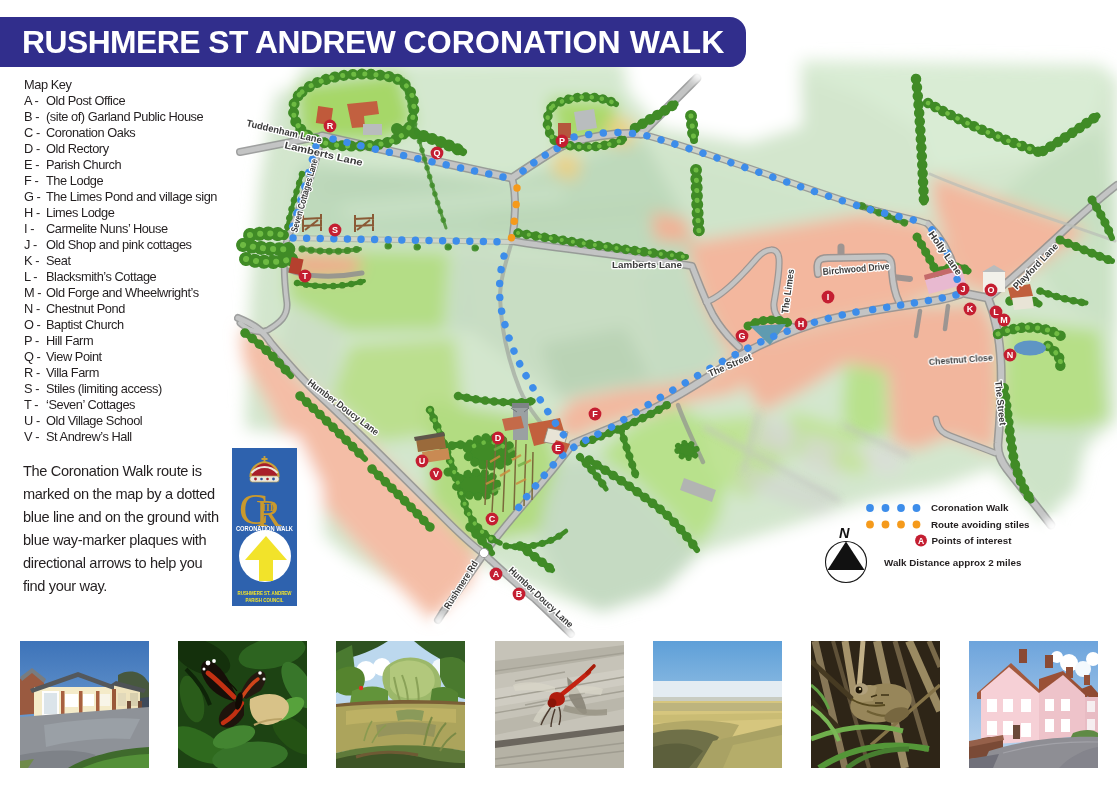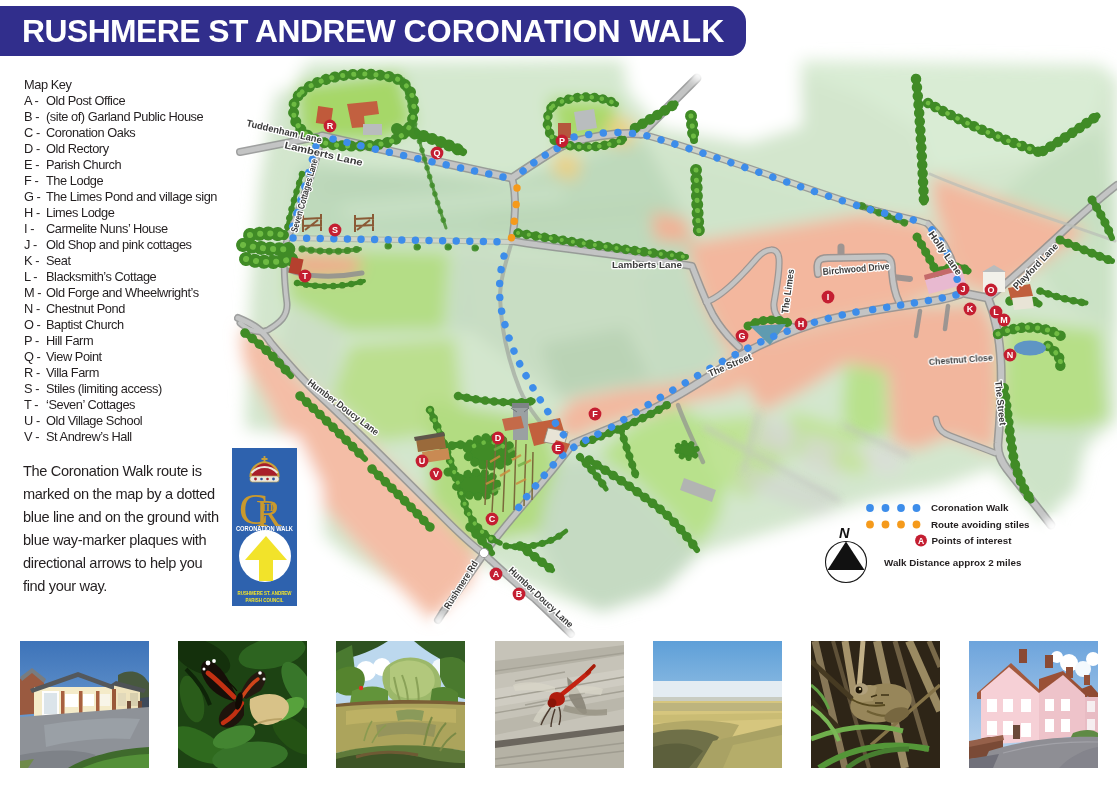--- a/index.html
+++ b/index.html
@@ -1,18 +1,18 @@
 <!DOCTYPE html>
 <html><head>
 <meta charset="utf-8">
 <style>
   html,body{margin:0;padding:0;background:#fff;}
   #page{position:relative;width:1117px;height:788px;background:#fff;overflow:hidden;
         font-family:"Liberation Sans",sans-serif;}
-  #banner{position:absolute;z-index:6;left:0;top:6px;width:746px;height:50px;background:#312e8c;
+  #banner{position:absolute;z-index:6;left:0;top:17px;width:746px;height:50px;background:#312e8c;
           border-radius:0 16px 16px 0;color:#fff;line-height:50px;white-space:nowrap;}
   #banner .t1{font-weight:700;font-size:31.8px;letter-spacing:-0.5px;margin-left:22px;}
   #banner .t2{font-weight:700;font-size:32px;letter-spacing:0.1px;}
   #mapkey{position:absolute;z-index:6;left:24px;top:77px;font-size:12.8px;line-height:16px;color:#231f20;letter-spacing:-0.45px;}
   #mapkey .k{display:inline-block;width:22px;}
   #para{position:absolute;z-index:6;left:23px;top:460px;width:215px;font-size:14.6px;line-height:23px;color:#231f20;letter-spacing:-0.35px;}
   #photos{position:absolute;z-index:6;left:0;top:641px;width:1117px;height:127px;}
   .ph{position:absolute;top:0;width:129px;height:127px;}
 </style>
 </head>

